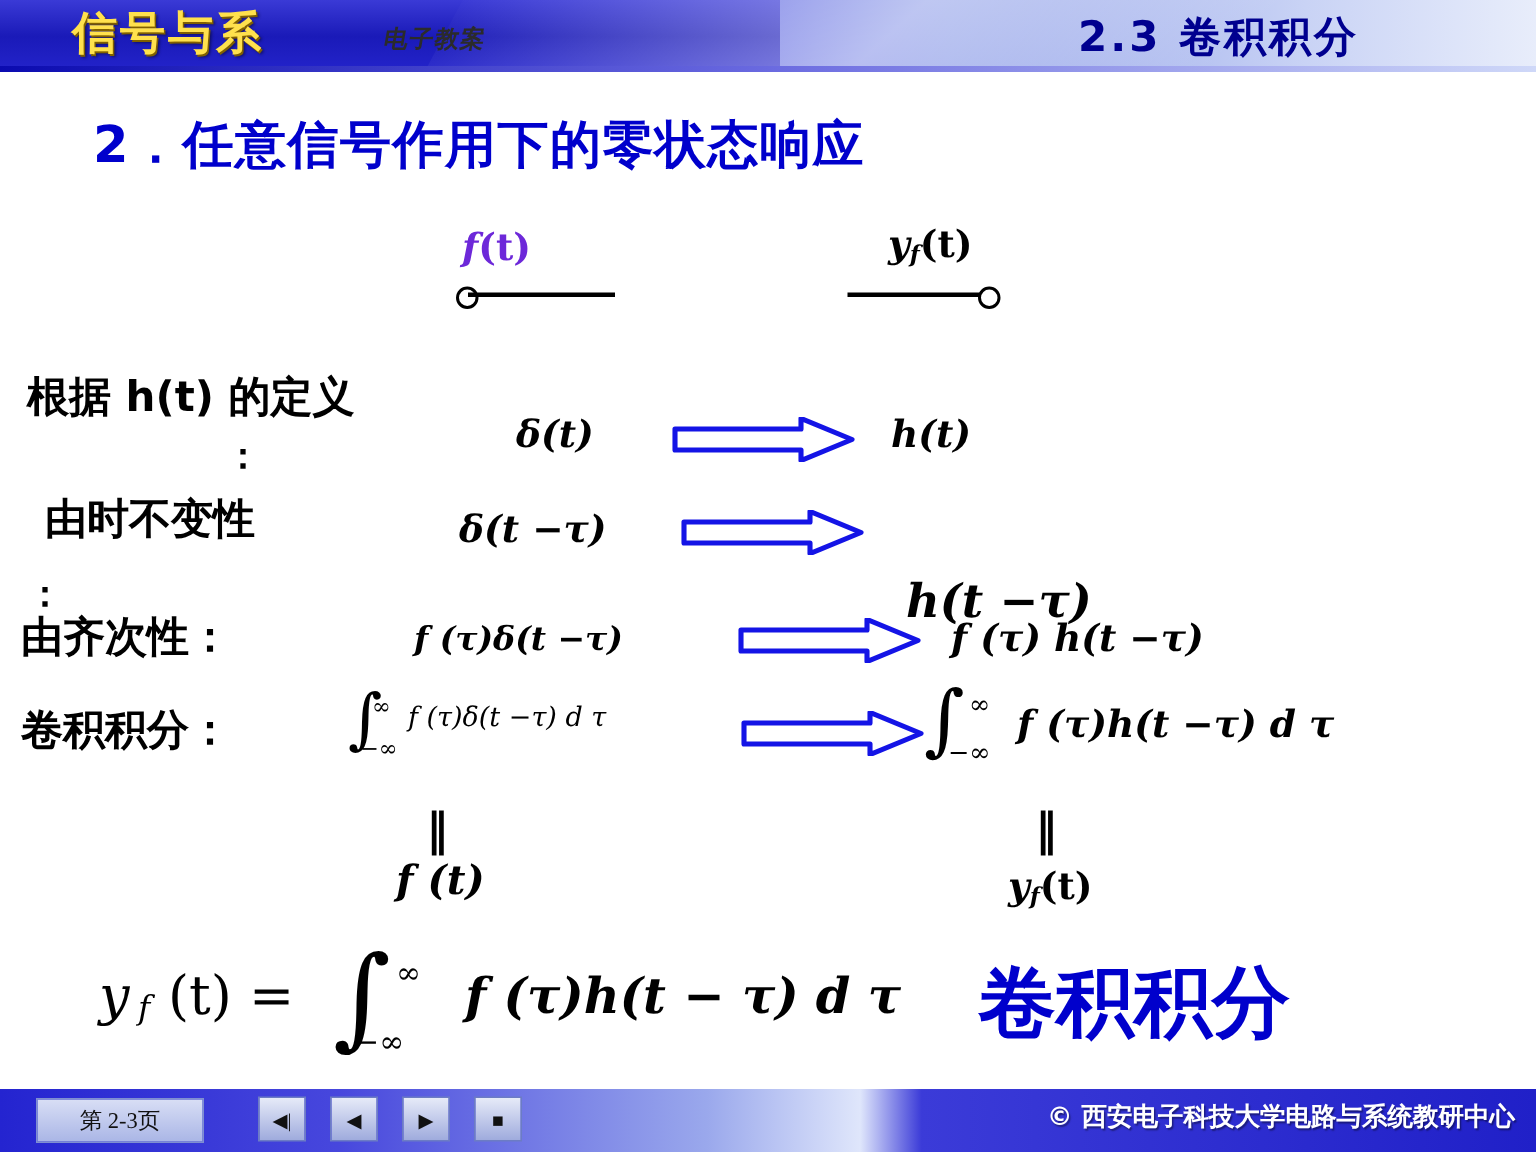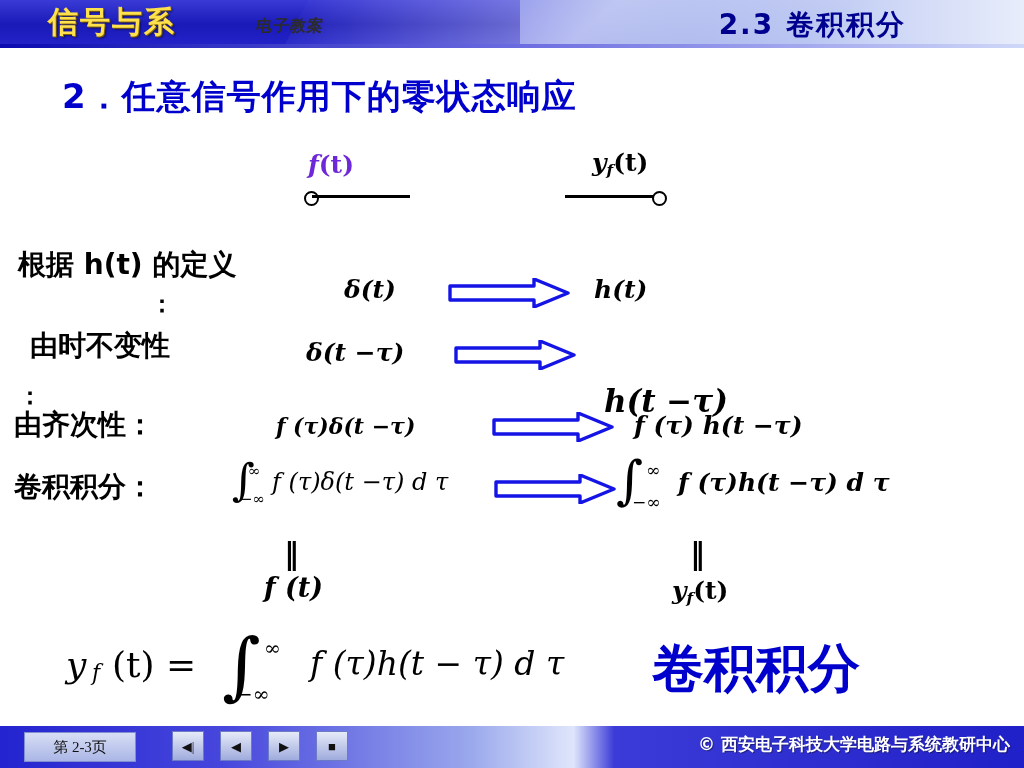--- a/index.html
+++ b/index.html
@@ -195,21 +195,21 @@
   </svg>
 </div>
 <div class="mathb" style="left:634px;top:411px;font-size:25px;">f (τ) h(t −τ)</div>
 
 <div class="rowtext" style="left:14px;top:468px;font-size:28px;">卷积积分：</div>
 
 <div style="position:absolute;left:232px;top:460px;">
   <span class="mathn" style="left:0;top:-6px;font-size:44px;">∫</span>
   <span class="mathn" style="left:16px;top:2px;font-size:15px;">∞</span>
   <span class="mathn" style="left:8px;top:30px;font-size:15px;">−∞</span>
-  <span class="mathn" style="left:40px;top:8px;font-size:24px;font-style:italic;">f (τ)δ(t −τ) d τ</span>
+  <span class="mathn" style="left:40px;top:8px;font-size:18px;font-style:italic;">f (τ)δ(t −τ) d τ</span>
 </div>
 
 <div class="arrow" style="left:494px;top:474px;">
   <svg width="122" height="30" viewBox="0 0 122 30">
     <polygon points="2,8 86,8 86,1 120,15 86,29 86,22 2,22" fill="#ffffff" stroke="#1414e6" stroke-width="3.4" stroke-linejoin="round"></polygon>
   </svg>
 </div>
 
 <div style="position:absolute;left:616px;top:458px;">
   <span class="mathn" style="left:0;top:-8px;font-size:52px;">∫</span>
@@ -227,21 +227,21 @@
   <span>y</span><span class="sub">f</span><span class="up">(t)</span>
 </div>
 
 <div style="position:absolute;left:66px;top:630px;">
   <span class="mathn" style="left:0;top:14px;font-size:36px;font-style:italic;">y</span>
   <span class="mathn" style="left:26px;top:30px;font-size:22px;font-style:italic;">f</span>
   <span class="mathn" style="left:46px;top:14px;font-size:36px;">(t) =</span>
   <span class="mathn" style="left:156px;top:-8px;font-size:74px;">∫</span>
   <span class="mathn" style="left:198px;top:6px;font-size:20px;">∞</span>
   <span class="mathn" style="left:170px;top:52px;font-size:20px;">−∞</span>
-  <span class="mathn" style="left:244px;top:14px;font-size:33px;font-style:italic;">f (τ)h(t − τ) d τ</span>
+  <span class="mathn" style="left:244px;top:14px;font-size:33px;font-style:italic;font-weight:bold;">f (τ)h(t − τ) d τ</span>
 </div>
 <div style="position:absolute;left:652px;top:634px;font-family:'DejaVu Sans',sans-serif;font-weight:bold;font-size:52px;color:#0000cc;">卷积积分</div>
 
 <div class="footer-grad"></div>
 <div class="pagebox">第 2-3页</div>
 
 <div class="navbar">
   <div class="navbtn">
     <span>◀|</span>
   </div>

